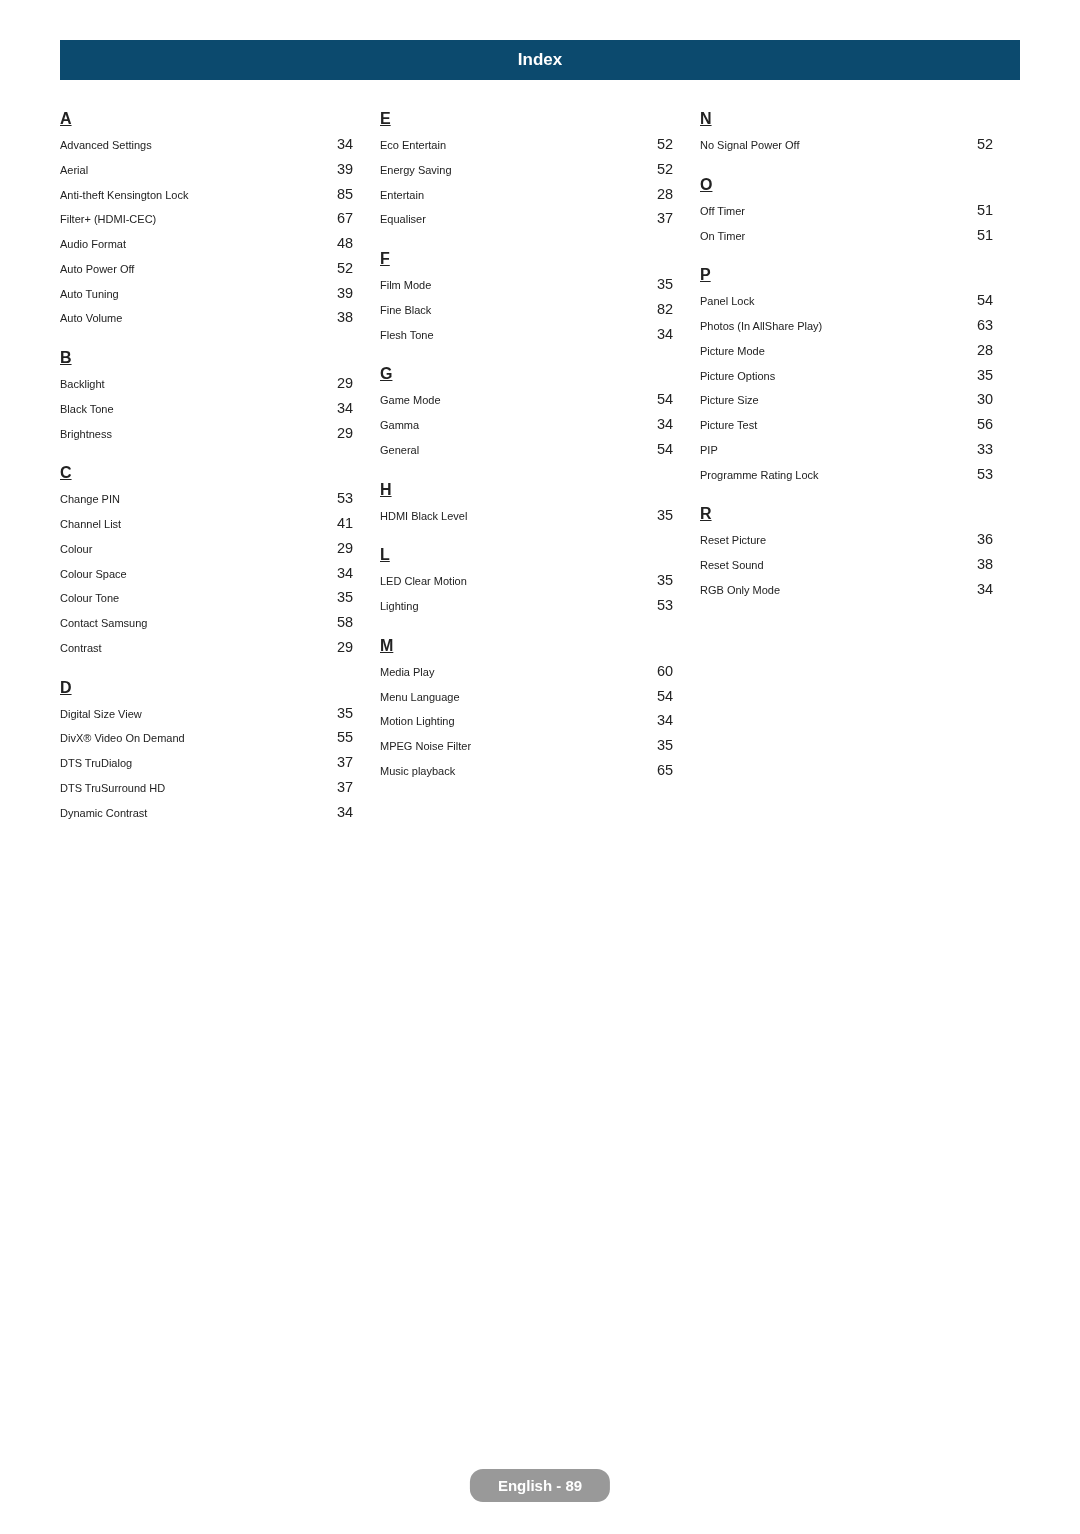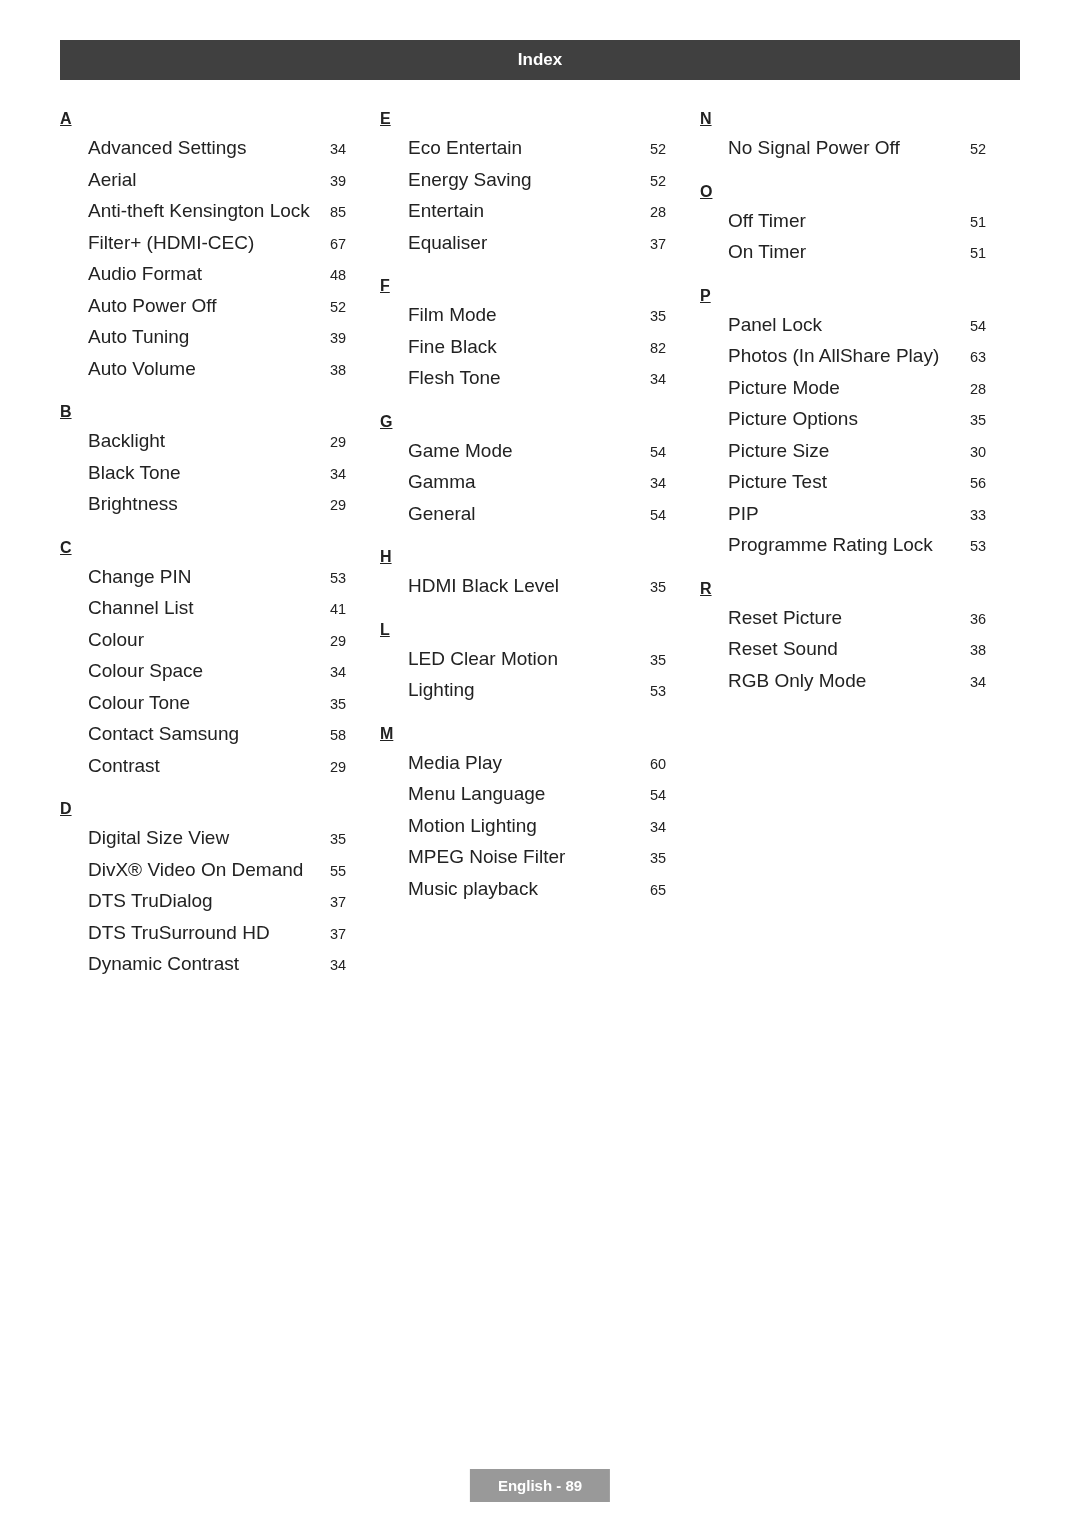--- a/index.html
+++ b/index.html
@@ -9,21 +9,21 @@
       background: #ffffff;
       font-family: Arial, Helvetica, sans-serif;
       font-size: 15px;
       color: #222;
       position: relative;
     }
     .page-wrapper {
       padding: 40px 60px 80px 60px;
     }
     .index-header {
-      background: #404040;
+      background: #0c4a6e;
       color: #fff;
       text-align: center;
       font-weight: bold;
       font-size: 17px;
       padding: 10px 0;
       margin-bottom: 30px;
     }
     .columns-container {
       display: flex;
       gap: 0;
@@ -47,40 +47,40 @@
     .index-entry {
       display: flex;
       justify-content: space-between;
       align-items: baseline;
       margin-bottom: 3px;
       line-height: 1.5;
     }
     .entry-name {
       flex: 1;
       padding-right: 10px;
-      font-size: 19px;
-      margin-left: 28px;
+      font-size: 11px;
     }
     .entry-page {
-      text-align: left;
+      text-align: center;
       min-width: 30px;
       font-size: 14.5px;
     }
     .footer {
       position: absolute;
       bottom: 40px;
       left: 50%;
       transform: translateX(-50%);
     }
     .footer-badge {
       background: #999;
       color: #fff;
       padding: 8px 28px;
       font-size: 15px;
       font-weight: bold;
+      border-radius: 13px;
     }
   </style>
 </head>
 <body>
 
 <div class="page-wrapper">
   <div class="index-header">Index</div>
 
   <div class="columns-container">
 

